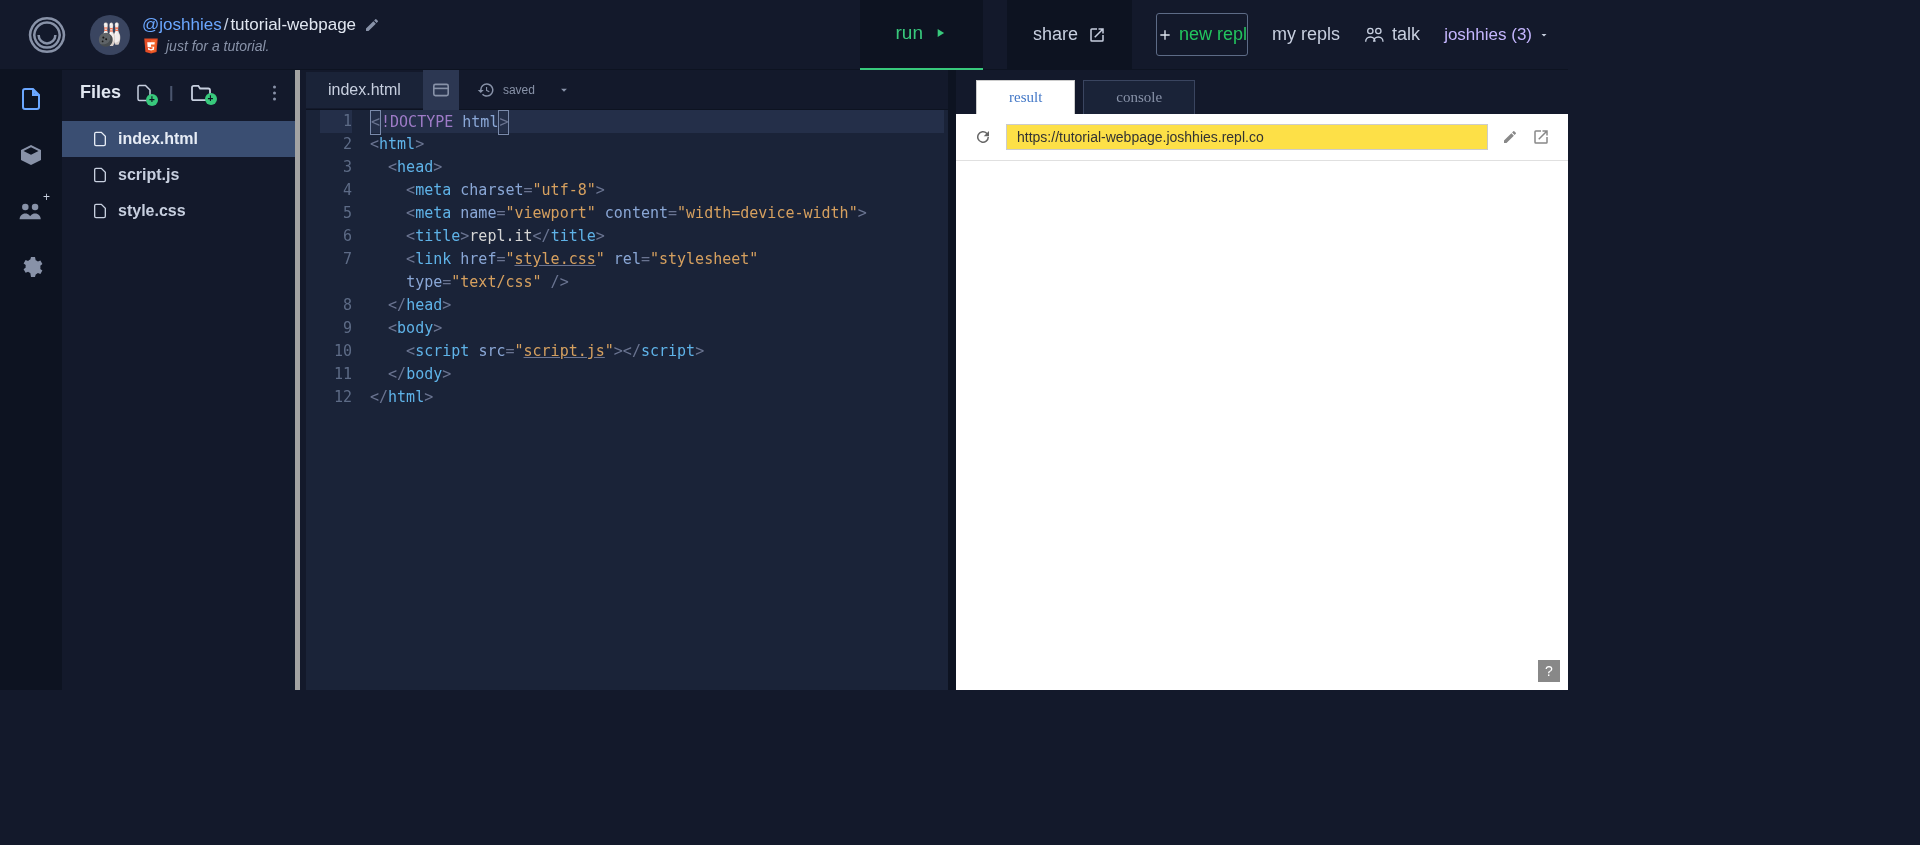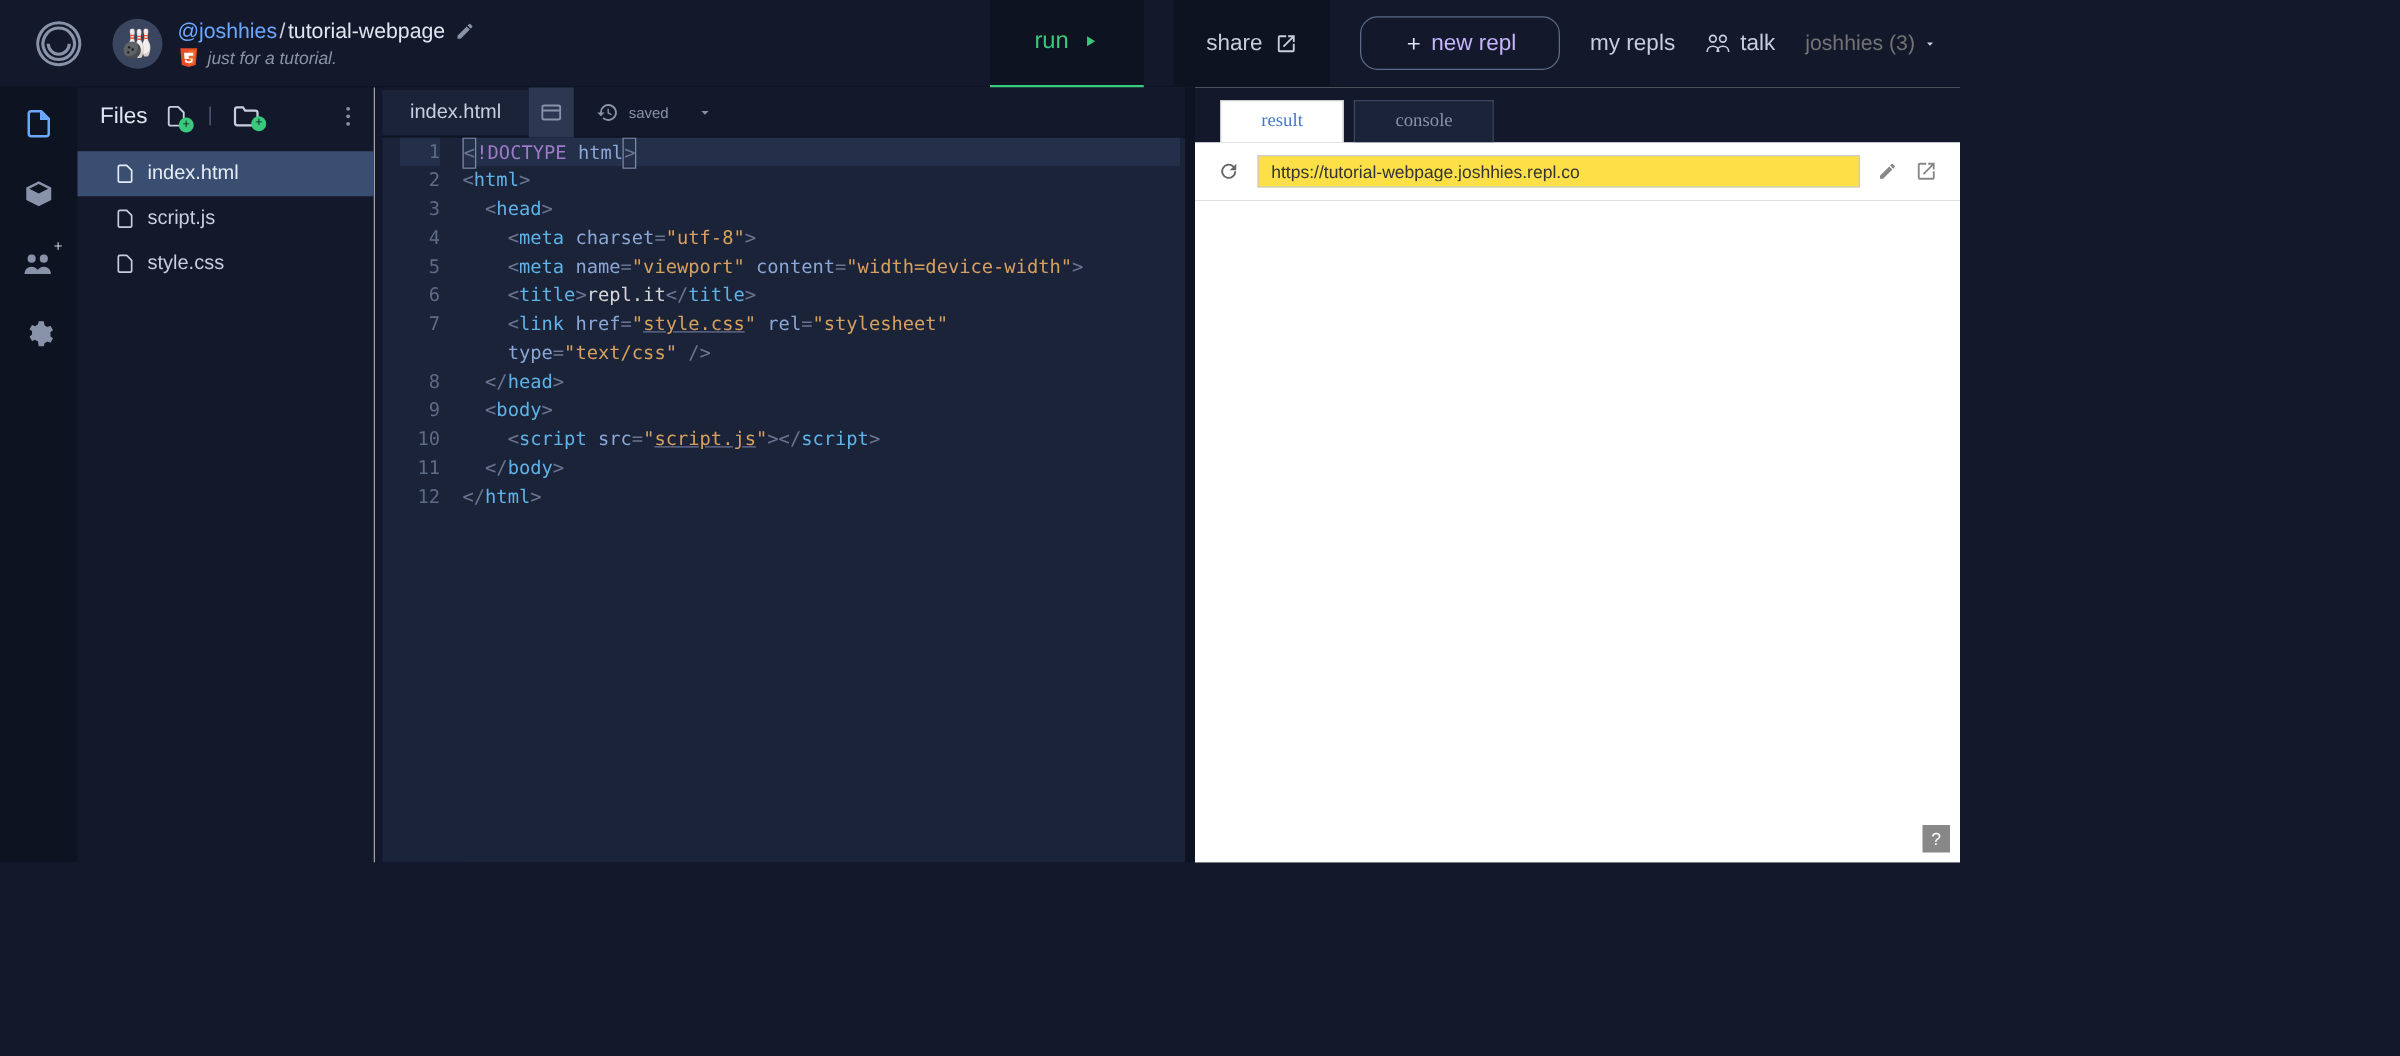--- a/index.html
+++ b/index.html
@@ -84,43 +84,43 @@
       border: none;
       cursor: pointer;
       display: flex;
       align-items: center;
       gap: 10px;
       height: 70px;
     }
     .new-repl-btn {
       border: 1px solid #5d6b86;
       background: transparent;
-      color: #c4b5fd;
+      color: #22c55e;
       font-size: 18px;
-      padding: 10px 34px;
+      padding: 10px 0;
       cursor: pointer;
       display: flex;
       align-items: center;
       gap: 6px;
-      border-radius: 14px;
+      border-radius: 3px;
     }
     .nav-link {
       color: #c7cfdf;
       font-size: 18px;
       cursor: pointer;
       display: flex;
       align-items: center;
       gap: 6px;
     }
     .user-menu {
       display: flex;
       align-items: center;
       gap: 6px;
       font-size: 17px;
-      color: #737373;
+      color: #c4b5fd;
       cursor: pointer;
     }
     .main { display: flex; height: 620px; }
     .sidebar {
       width: 62px;
       background: #0d1321;
       display: flex;
       flex-direction: column;
       align-items: center;
       padding-top: 14px;
@@ -145,21 +145,22 @@
       left: -16px;
       top: -14px;
       width: 62px;
       height: 58px;
       background: #1a2338;
       z-index: -1;
     }
     .files-panel {
       width: 238px;
       background: #13192b;
-      border-right: 1px solid #a3a3a3;
+      border-right: 5px solid #a3a3a3;
+      font-weight: bold;
     }
     .files-header {
       display: flex;
       align-items: center;
       padding: 12px 18px;
       gap: 14px;
     }
     .files-title { font-size: 18px; color: #e0e6f0; }
     .files-icon-btn {
       color: #8892a8;

